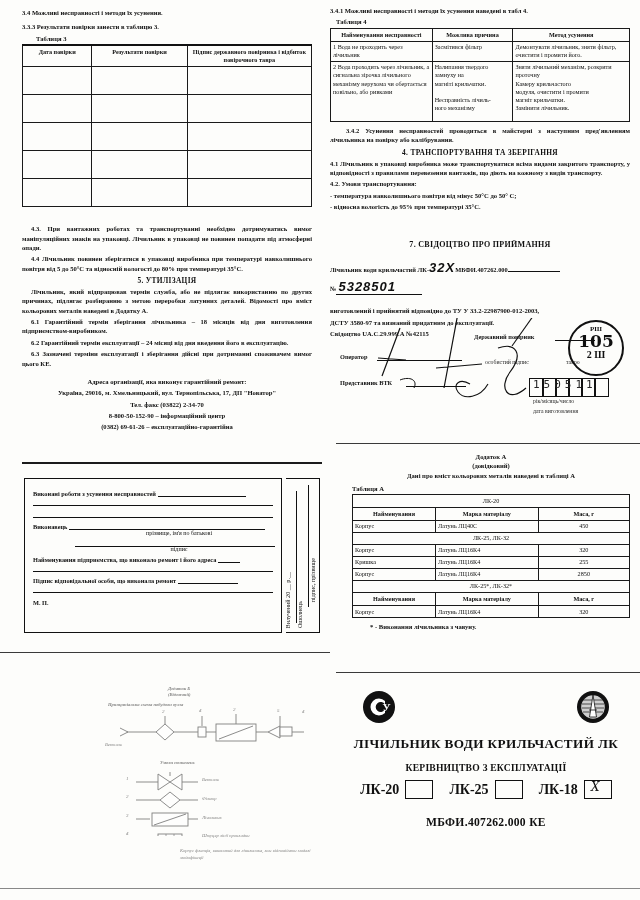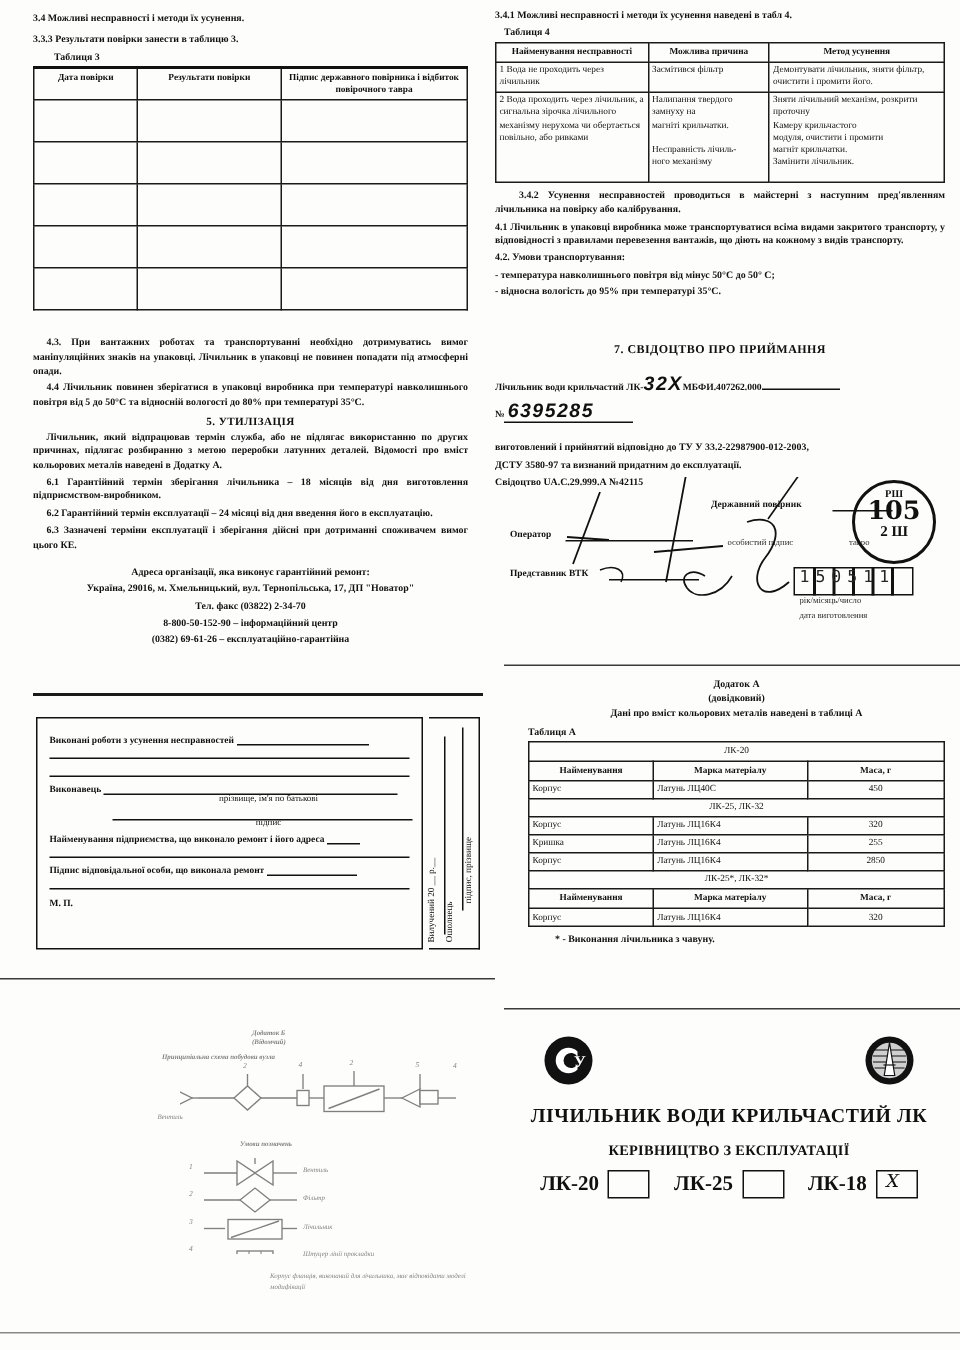--- a/index.html
+++ b/index.html
@@ -292,34 +292,35 @@
 Камеру крильчастого
 модуля, очистити і промити
 магніт крильчатки.
  Замінити  лічильник.</td>
         </tr>
       </tbody>
     </table>
 
     <div style="height:4px"></div>
     <div class="p b" style="text-indent:16px">3.4.2   Усунення   несправностей   проводиться   в   майстерні   з   наступним пред'явленням лічильника на повірку або калібрування.</div>
+    <div class="h">4.       ТРАНСПОРТУВАННЯ ТА ЗБЕРІГАННЯ</div>
     <div class="p b">4.1 Лічильник в упаковці виробника може транспортуватися  всіма видами закритого транспорту, у відповідності з правилами перевезення вантажів, що діють на кожному з видів транспорту.</div>
     <div class="p b">4.2.    Умови транспортування:</div>
     <div class="p b">- температура навколишнього повітря від мінус 50°С до 50° С;</div>
     <div class="p b">- відносна вологість до 95% при  температурі 35°С.</div>
 
     <div style="height:24px"></div>
     <div class="h" style="font-size:8px">7. СВІДОЦТВО  ПРО ПРИЙМАННЯ</div>
 
     <div style="height:9px"></div>
     <div style="font-size:6.4px" class="b">
       <span>Лічильник води крильчастий ЛК-</span><span class="hw-num">32Х</span><span>МБФИ.407262.000</span><span class="ul-long" style="width:52px;height:8px"></span>
     </div>
     <div style="margin-top:2px" class="b">
-      <span style="font-size:6.4px">№</span><span class="hw-num ul-long" style="padding:0 26px 0 2px">6395285</span>
+      <span style="font-size:6.4px">№</span><span class="hw-num ul-long" style="padding:0 26px 0 2px">5328501</span>
     </div>
 
     <div style="height:9px"></div>
     <div class="p b" style="line-height:2">виготовлений і прийнятий відповідно до ТУ У 33.2-22987900-012-2003,</div>
     <div class="p b" style="line-height:2;margin-top:-4px">ДСТУ 3580-97 та визнаний  придатним  до  експлуатації.</div>
     <div class="p b" style="line-height:2;margin-top:-4px">Свідоцтво UA.C.29.999.А №42115</div>
   </div>
 
   <div class="sig-area">
     <div class="sig-label" style="left:0px; top:35px;">Оператор</div>
@@ -520,16 +521,17 @@
       <span class="model-box">
           <span class="mark"></span>
         </span>
       <span style="width:4px"></span>
       <span>ЛК-18</span>
       <span class="model-box">
           <span class="mark">Х</span>
         </span>
     </div>
 
+    <div class="brand-code">МБФИ.407262.000  КЕ</div>
   </div>
 
 
 </div>
 
 </body></html>

